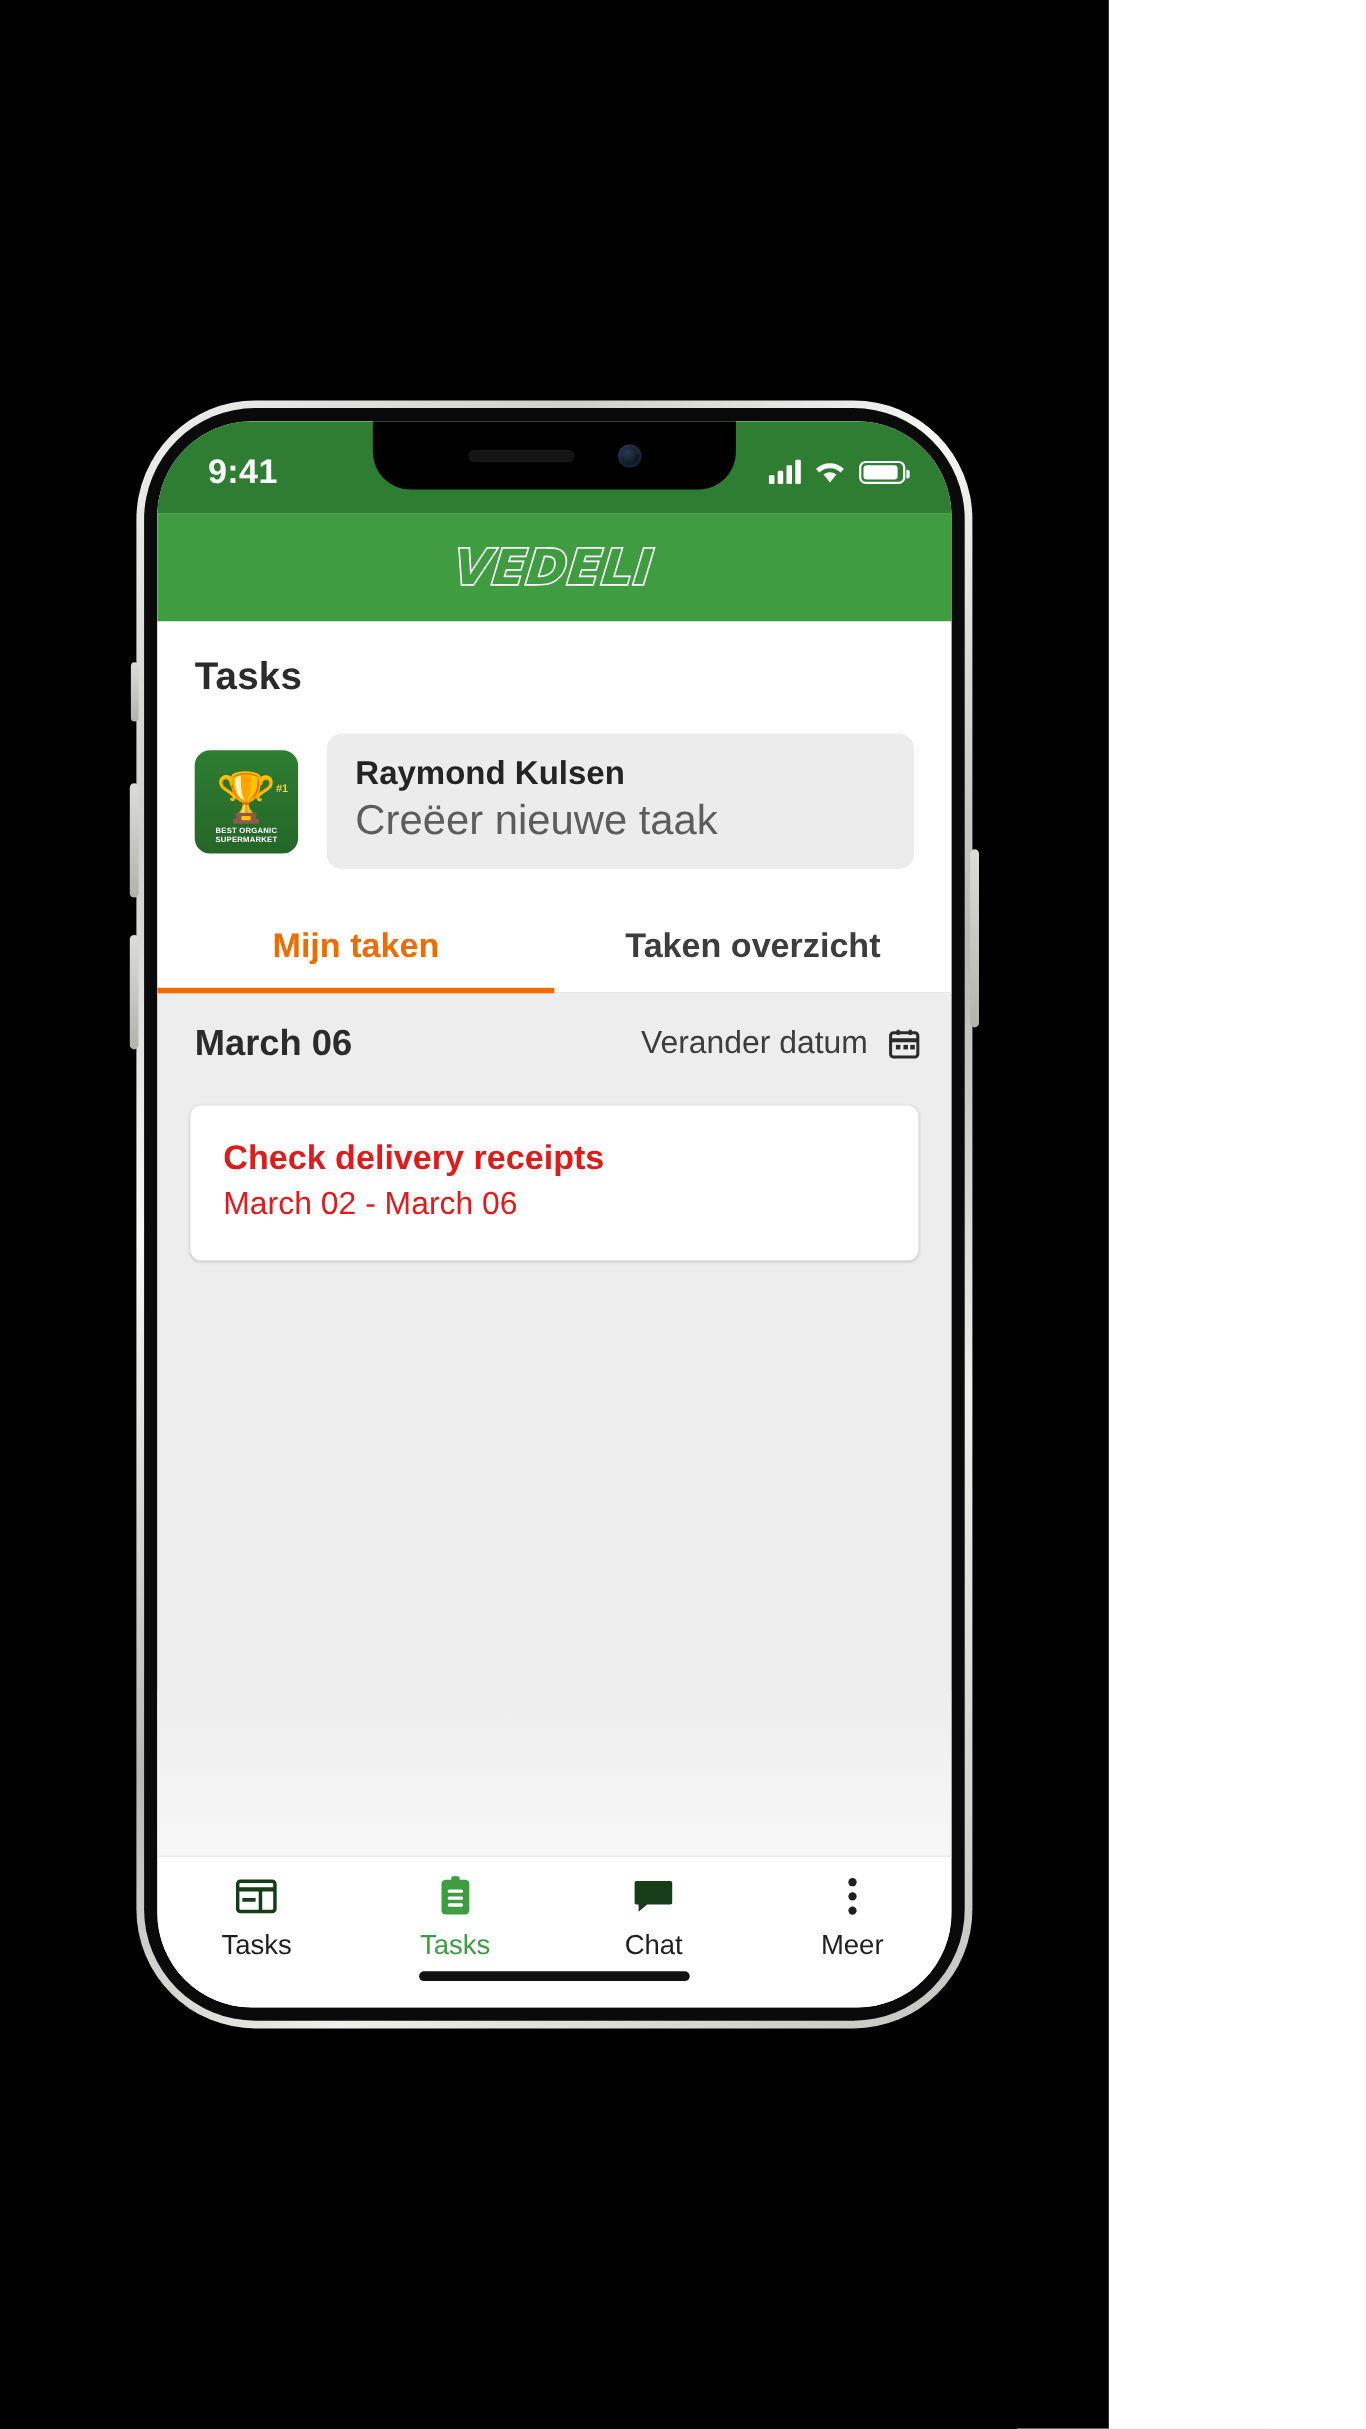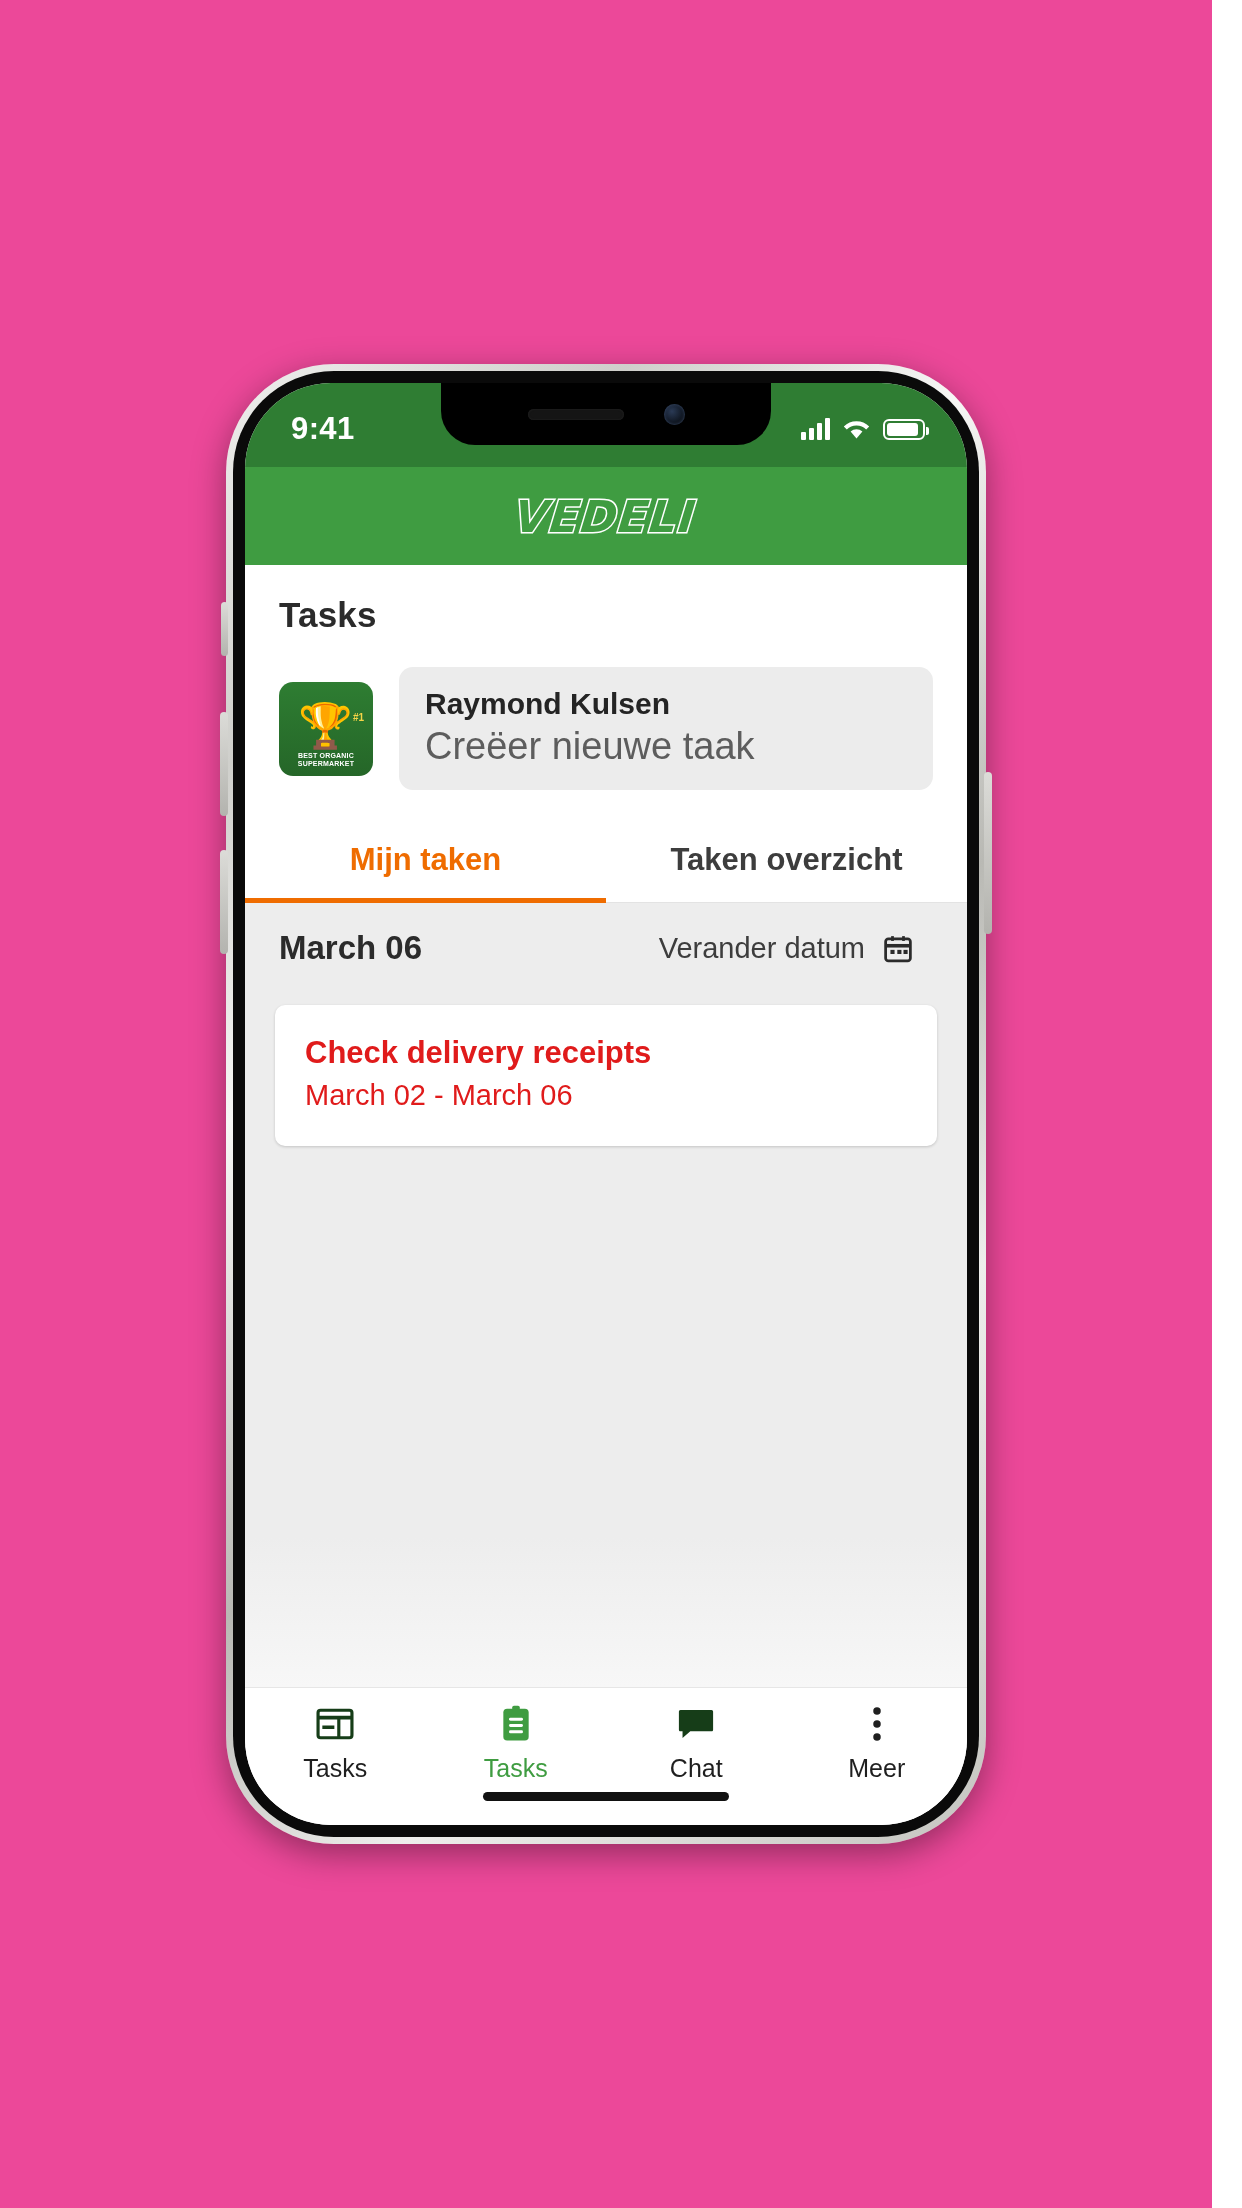--- a/index.html
+++ b/index.html
@@ -4,22 +4,22 @@
 <style>
   * { margin:0; padding:0; box-sizing:border-box; }
   html,body {
     width:1242px; height:2208px;
     background:#ffffff;
     font-family:"Liberation Sans", sans-serif;
     overflow:hidden;
   }
   .stage {
     position:relative;
-    width:1212px; height:2208px;
-    background:#ec4899;
+    width:1008px; height:2208px;
+    background:#000000;
     display:flex; align-items:center; justify-content:center;
   }
 
   
   .phone-outer {
     position:relative;
     width:760px; height:1480px;
     border-radius:108px;
     background:linear-gradient(135deg,#efefed 0%,#cfcfcb 18%,#f7f7f5 34%,#b9b9b4 56%,#eeeeec 74%,#c4c4bf 100%);
     box-shadow:0 10px 34px rgba(0,0,0,.38);
@@ -165,21 +165,21 @@
   }
   .tab.active { color:#ef6c00; }
   .tab.active::after {
     content:""; position:absolute; left:0; right:0; bottom:-1px;
     height:5px; background:#ef6c00;
   }
 
   
   .content { flex:1; background:#ededed; display:flex; flex-direction:column; overflow:hidden; }
   .date-row {
-    display:flex; padding:26px 52px 24px 34px;
+    display:flex; padding:26px 26px 24px 34px;
   }
   .date-label { font-size:33px; font-weight:700; color:#2b2b2b; }
   .date-change {
     margin-left:auto; display:flex; align-items:center; gap:16px;
     font-size:29px; color:#3d3d3d;
   }
   .cal-icon { width:34px; height:33px; }
 
   .cards { padding:14px 30px 0 30px; display:flex; flex-direction:column; gap:18px; }
   .card {

